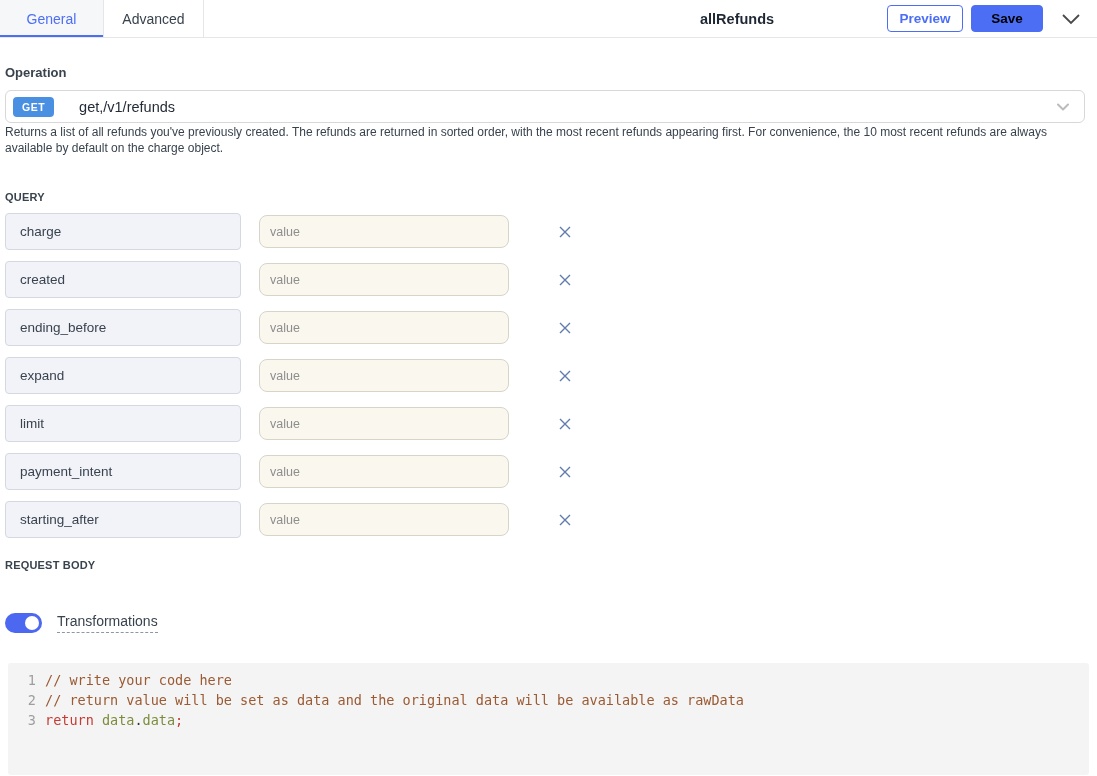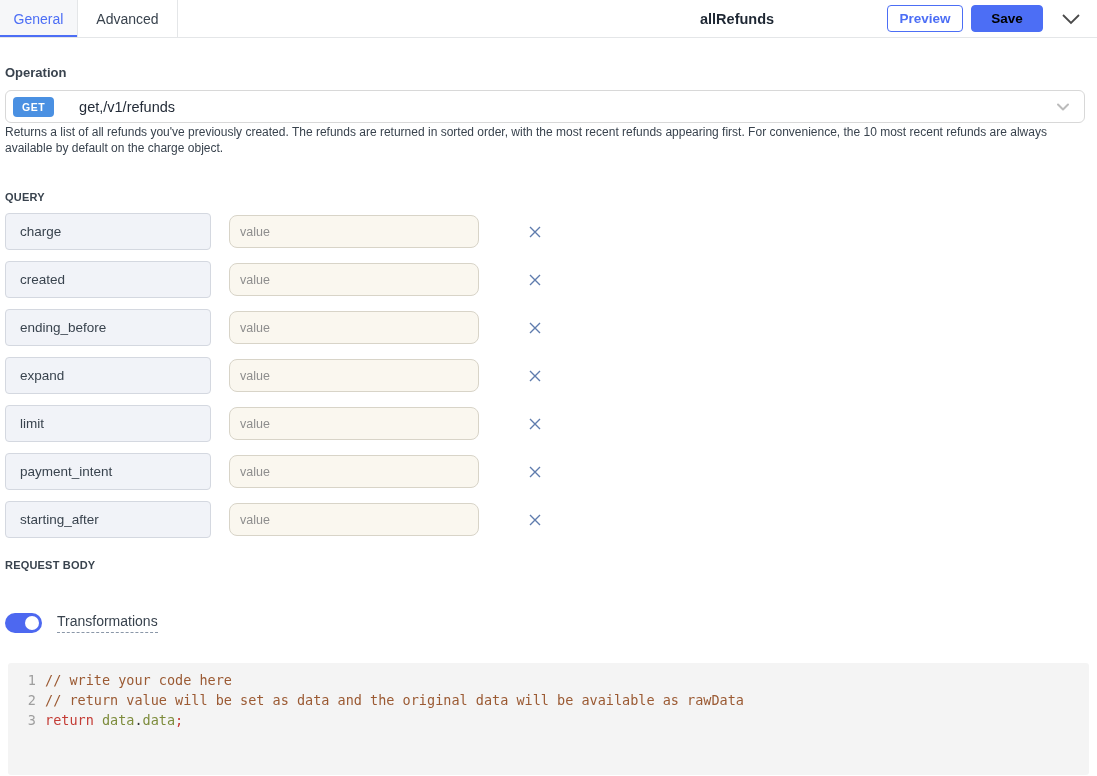--- a/index.html
+++ b/index.html
@@ -15,21 +15,21 @@
 
   
   .header {
     height: 38px;
     border-bottom: 1px solid #e4e6e8;
     display: flex;
     align-items: stretch;
     position: relative;
   }
   .tab {
-    width: 78px;
+    width: 104px;
     display: flex; align-items: center; justify-content: center;
     font-size: 14px;
     cursor: pointer;
     border-right: 1px solid #e4e6e8;
     background: #ffffff;
     color: #39434e;
   }
   .tab.active {
     background: #f6f7f9;
     color: var(--accent, #4c6ef5);
@@ -91,21 +91,21 @@
     font-size: 12px; line-height: 15.5px; color: #39434e;
   }
 
   .mini-label {
     font-size: 11px; font-weight: bold; color: #39434e; letter-spacing: 0.2px; height: 13px;
   }
   .query-label { margin-top: 35px; }
   .query-rows { margin-top: 9px; }
   .query-row { display: flex; align-items: center; height: 37px; margin-bottom: 11px; }
   .key-field {
-    width: 206px; height: 37px;
+    width: 236px; height: 37px;
     background: #f1f3f8; border: 1px solid #d4d8e0; border-radius: 4px;
     padding-left: 14px;
     font-family: "Liberation Sans", sans-serif;
     font-size: 13.5px; color: #39434e;
     outline: none;
   }
   .value-field {
     margin-left: 18px;
     width: 250px; height: 33px;
     background: #faf7ef; border: 1px solid #d8d4c8; border-radius: 8px;

